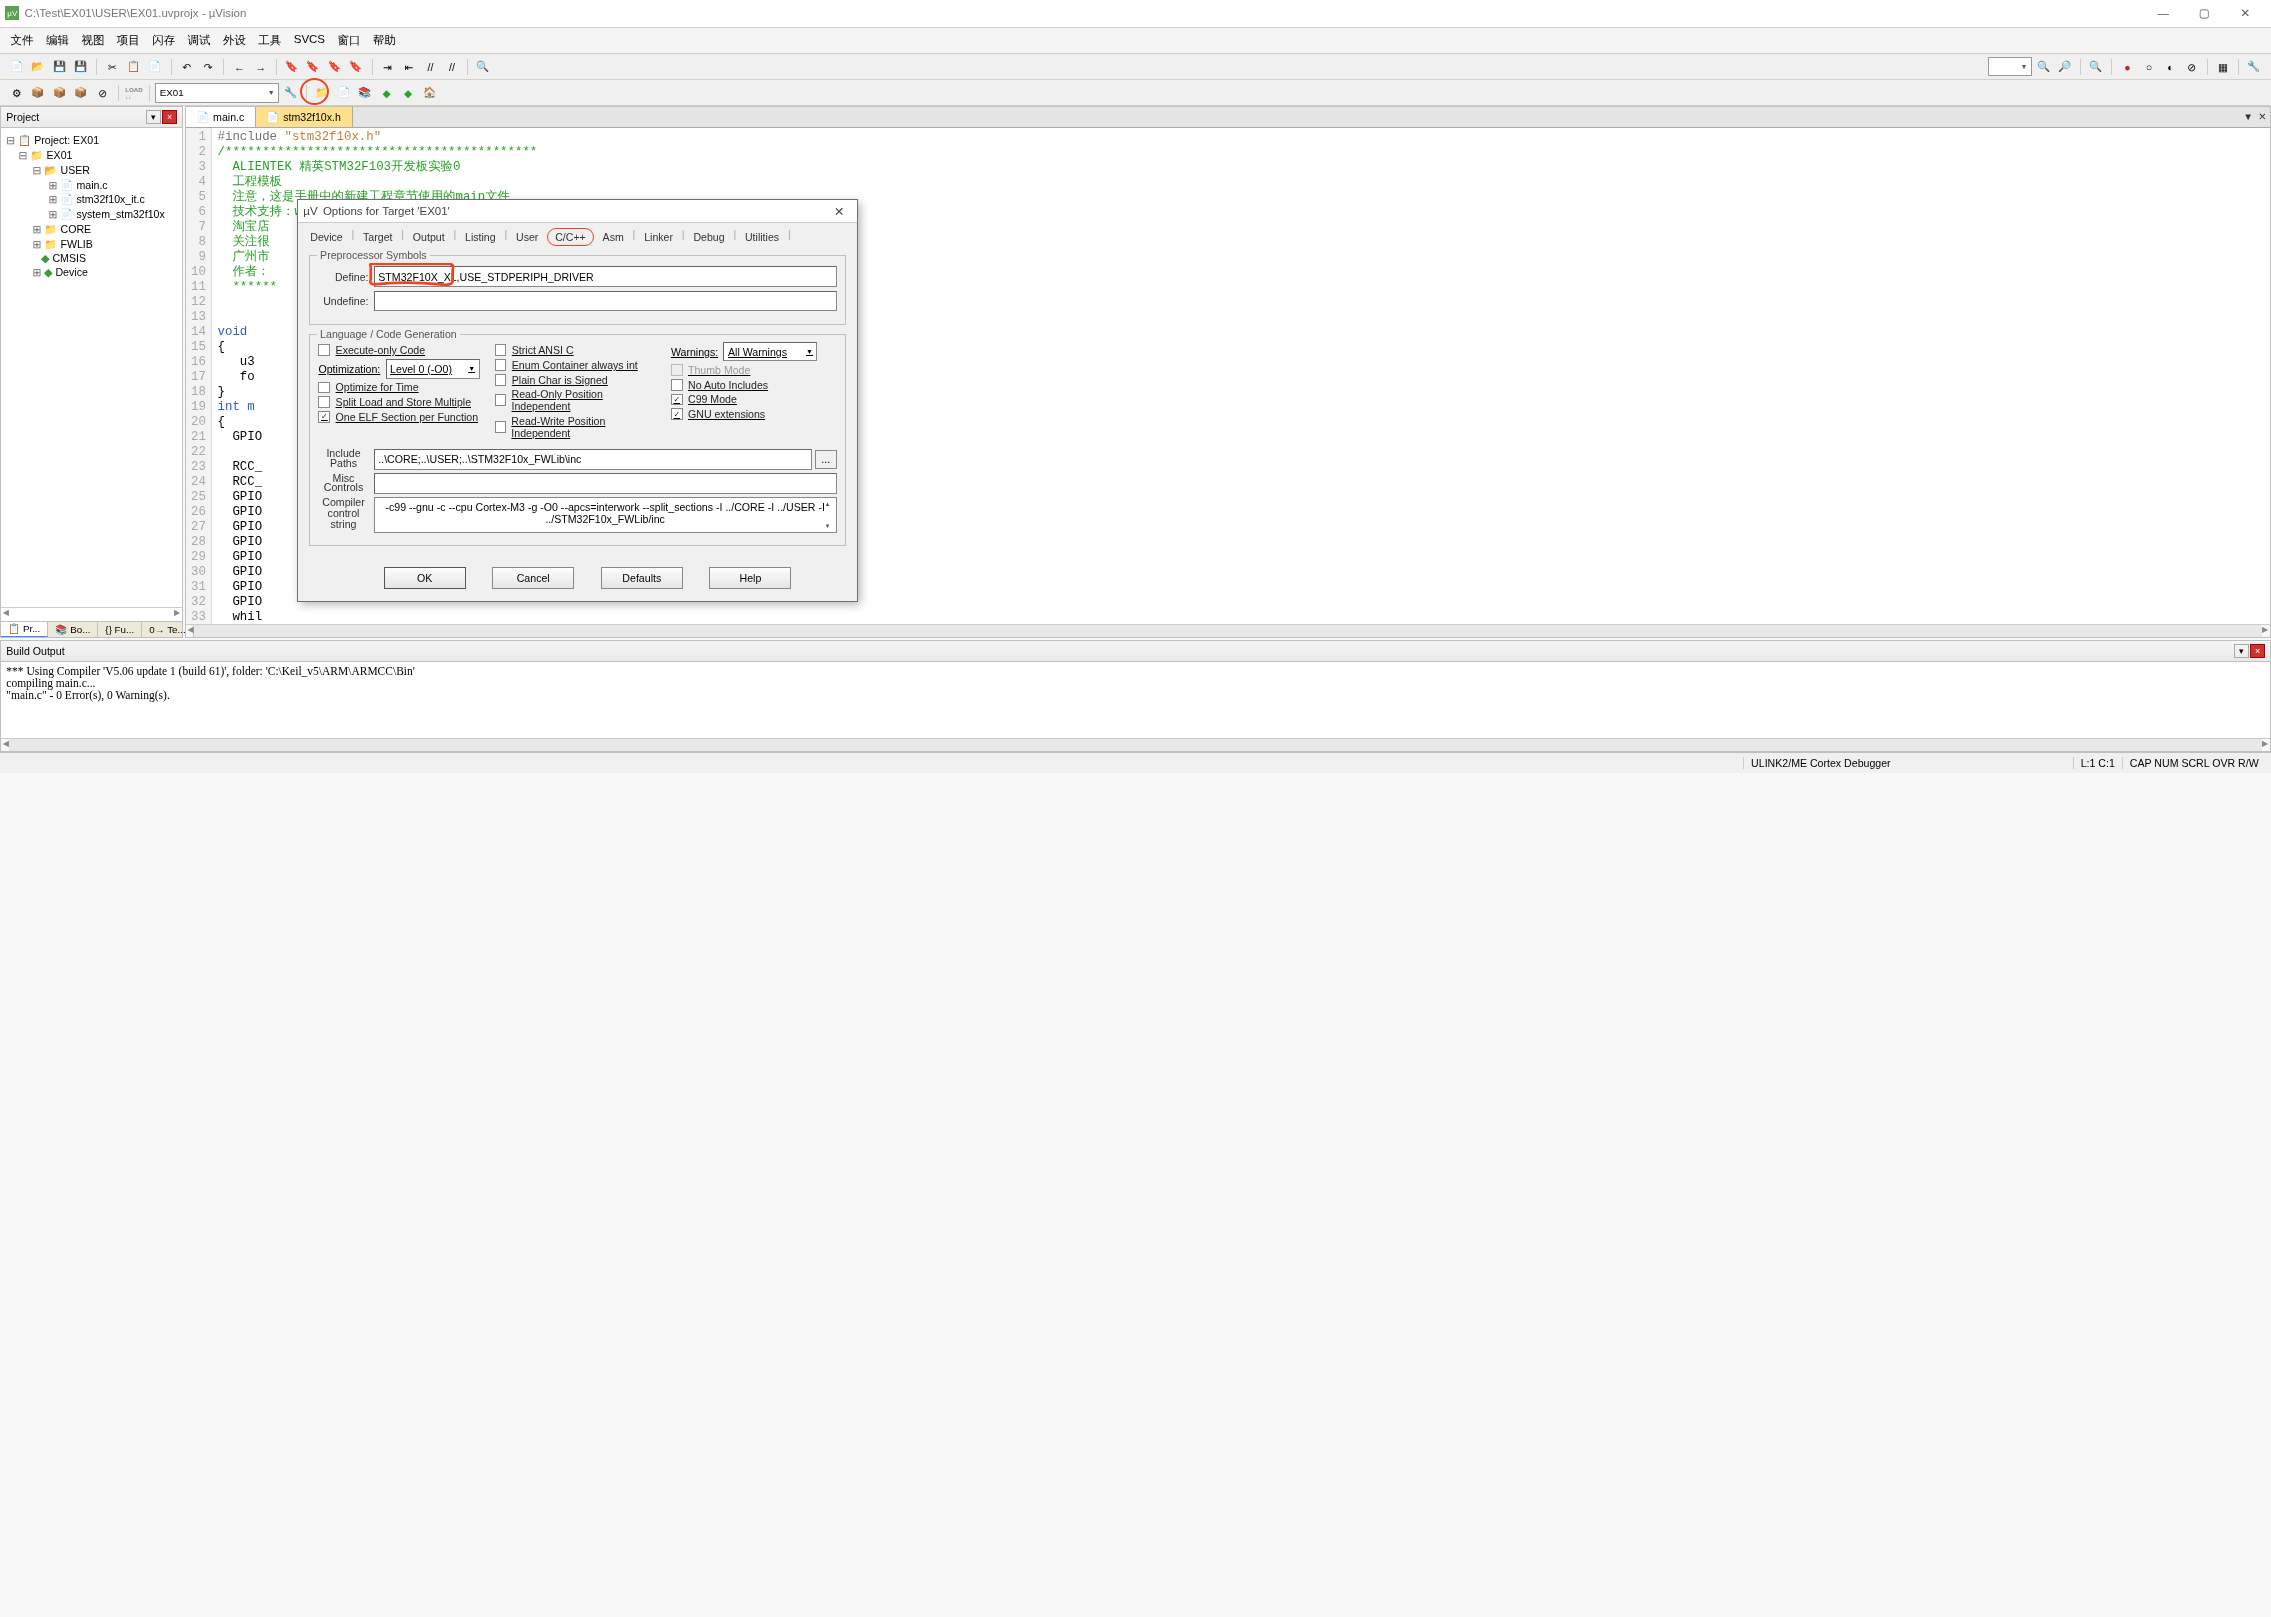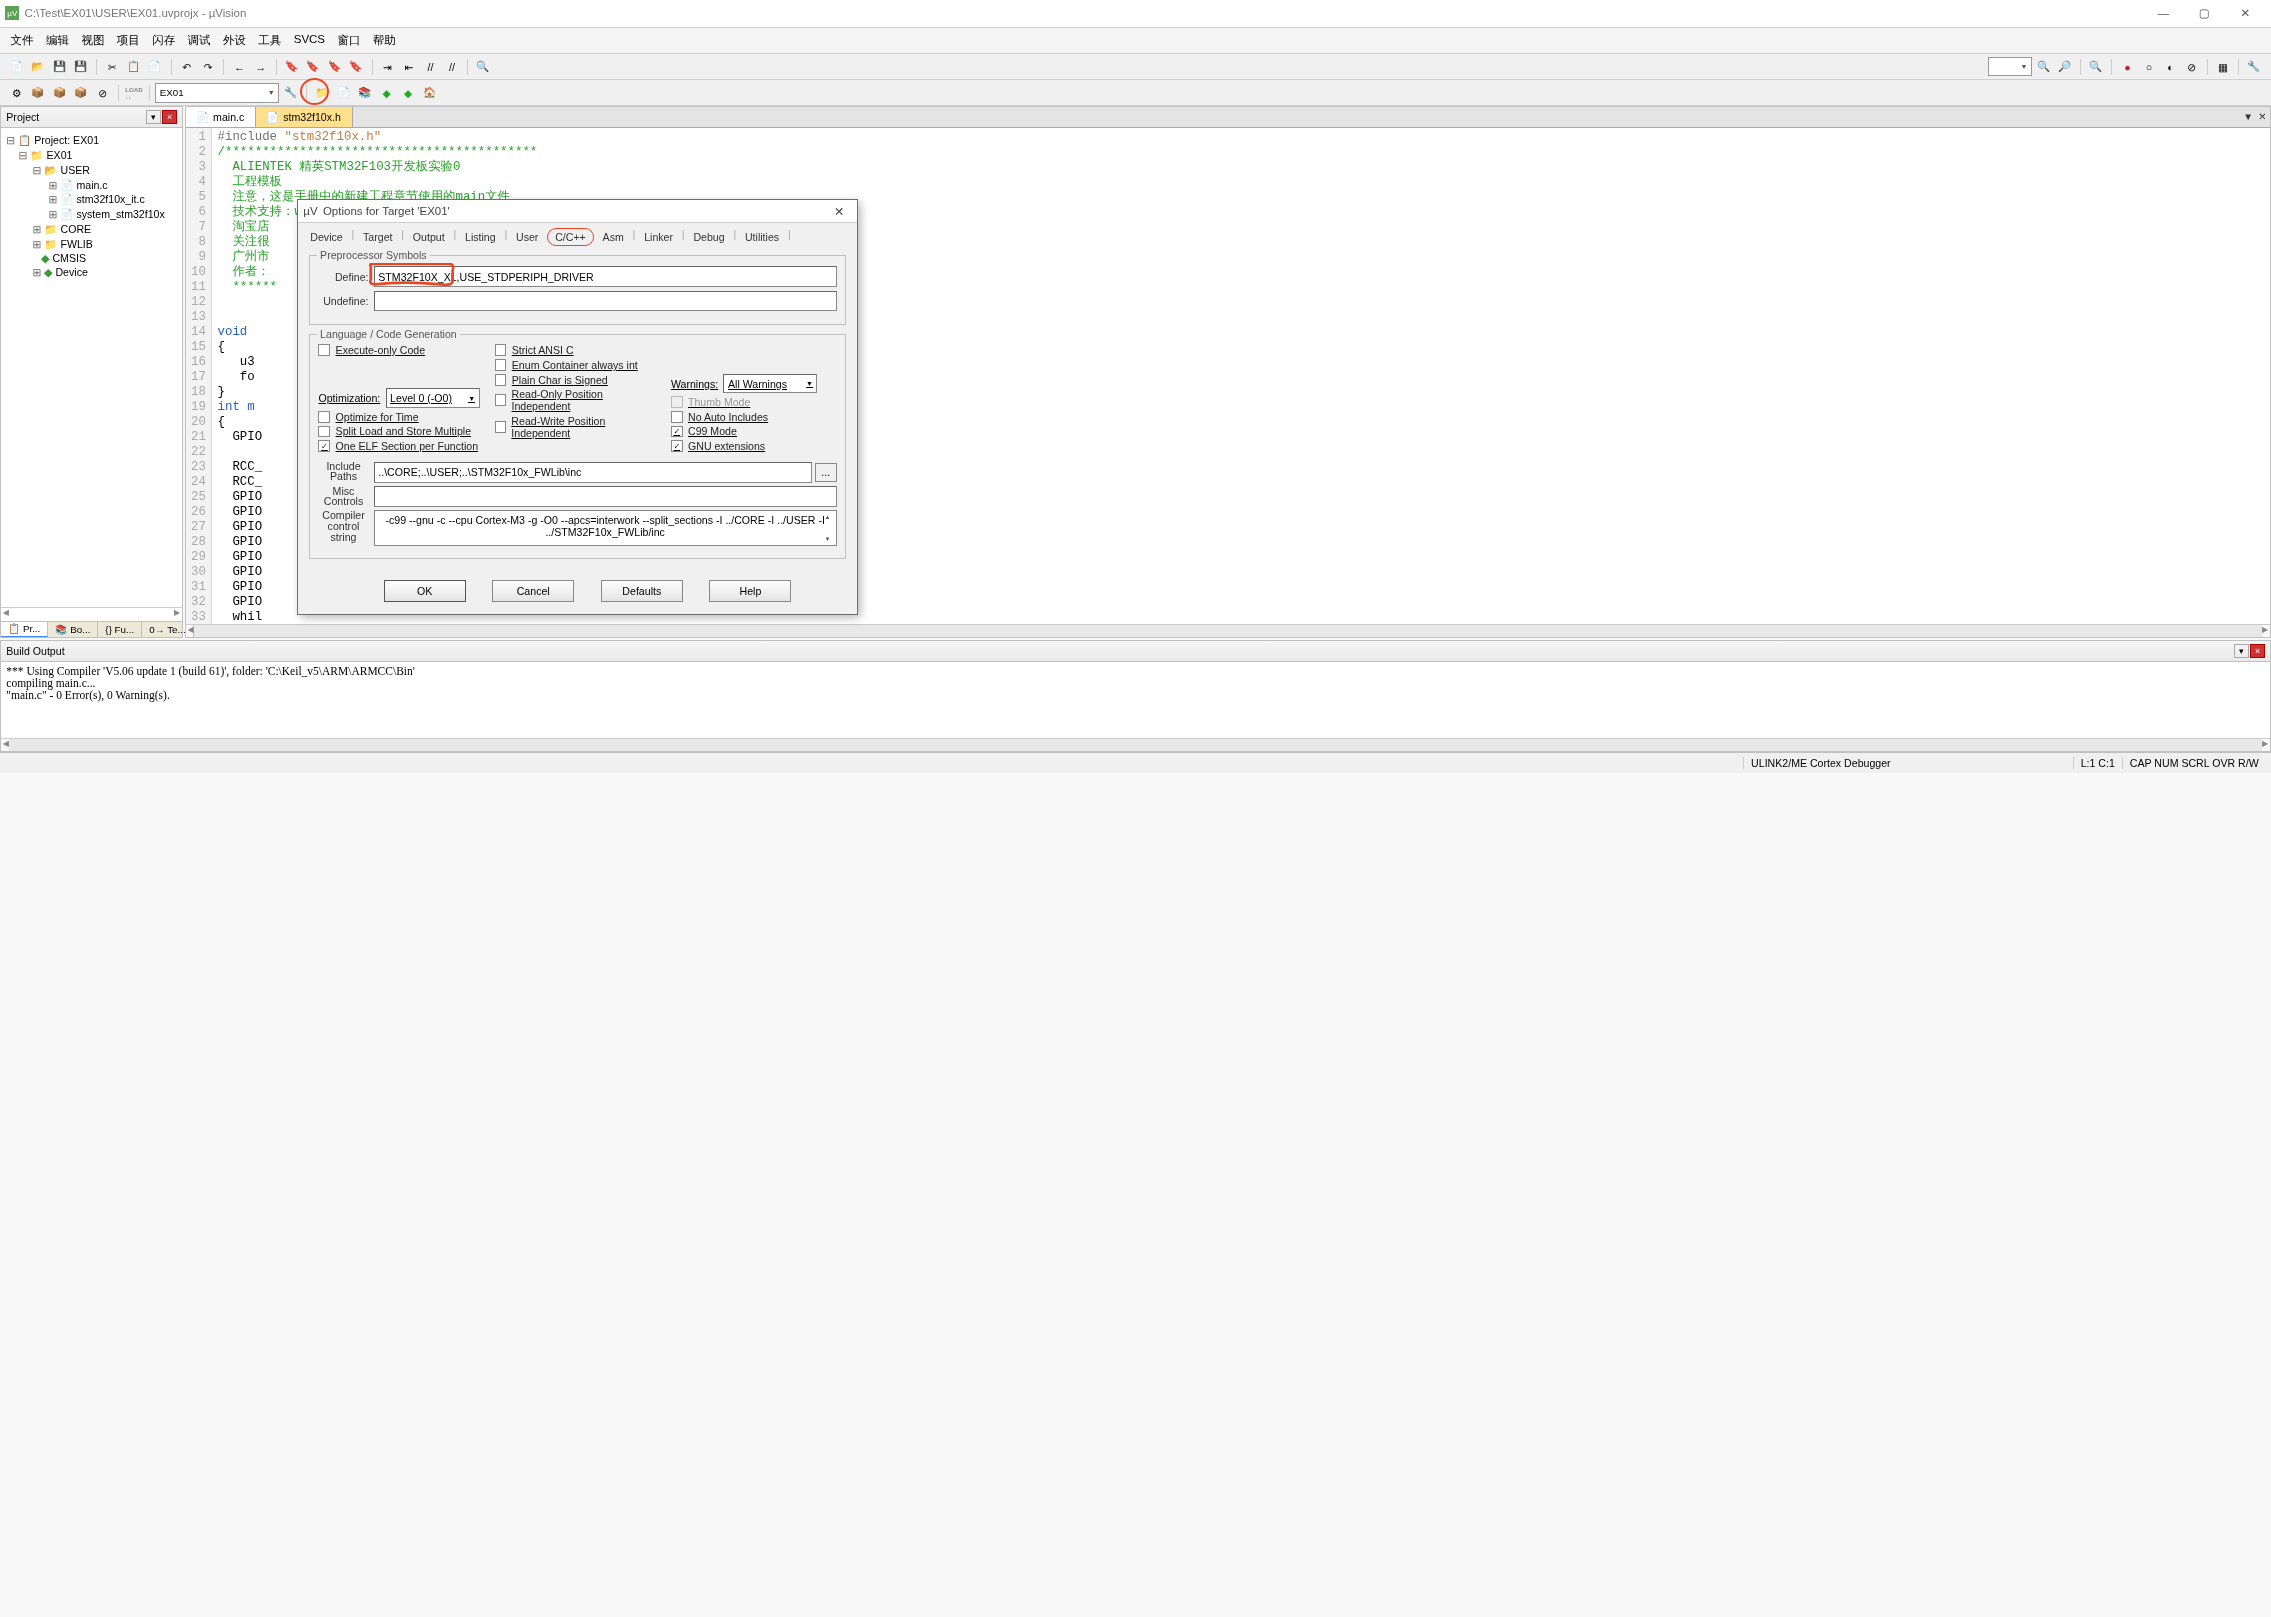--- a/index.html
+++ b/index.html
@@ -73,21 +73,21 @@
     .frow .lab{width:50px;text-align:right;margin-right:5.3px;color:#333;font-size:10.6px;}
     .sunken{flex:1;background:#fff;border:0.9px solid #888;border-top-color:#666;border-left-color:#666;height:17px;padding:0.9px 3.5px;font-size:10.6px;display:flex;align-items:center;}
     .redscribble{position:absolute;pointer-events:none;}
     .cols3{display:flex;gap:10.6px;text-decoration:underline;}
     .col{flex:1;}
     .ck{display:flex;align-items:center;margin:2.7px 0;font-size:10.6px;color:#222;}
     .ck.dis{color:#999;}
     .box{width:9.8px;height:9.8px;border:0.9px solid #888;background:#fff;margin-right:5.3px;display:inline-flex;align-items:center;justify-content:center;font-size:8px;}
     .box.checked::after{content:"✓";color:#111;}
     .box.dis{background:#eee;border-color:#bbb;}
-    .sel{display:flex;align-items:center;font-size:10.6px;margin-top:32px;}
+    .sel{display:flex;align-items:center;font-size:10.6px;}
     .sel .lab2{margin-right:5.3px;}
     .combo2{background:#fff;border:0.9px solid #888;border-top-color:#666;border-left-color:#666;padding:0.9px 3.5px;height:16px;display:flex;align-items:center;justify-content:space-between;}
     .multiline{background:#fff;border:0.9px solid #888;padding:2.7px 5.3px;font-size:10.6px;height:28px;display:flex;align-items:flex-start;position:relative;}
     .vsbar{position:absolute;right:1.8px;top:1.8px;bottom:1.8px;width:12.4px;display:flex;flex-direction:column;justify-content:space-between;}
     .vsbar span{font-size:7px;color:#555;text-align:center;}
     .dlg-btns{display:flex;justify-content:center;gap:26.6px;padding:8.9px 0 12.4px;}
     .btn{min-width:80px;height:19.5px;border:0.9px solid #888;background:linear-gradient(#fefefe,#e4e4e4);font-size:10.6px;display:flex;align-items:center;justify-content:center;}
     .btn.primary{border:0.9px solid #555;margin-left:20px;}
     
     .buildout{border:0.9px solid #c0c0c0;margin-top:2px;height:110px;display:flex;flex-direction:column;}

